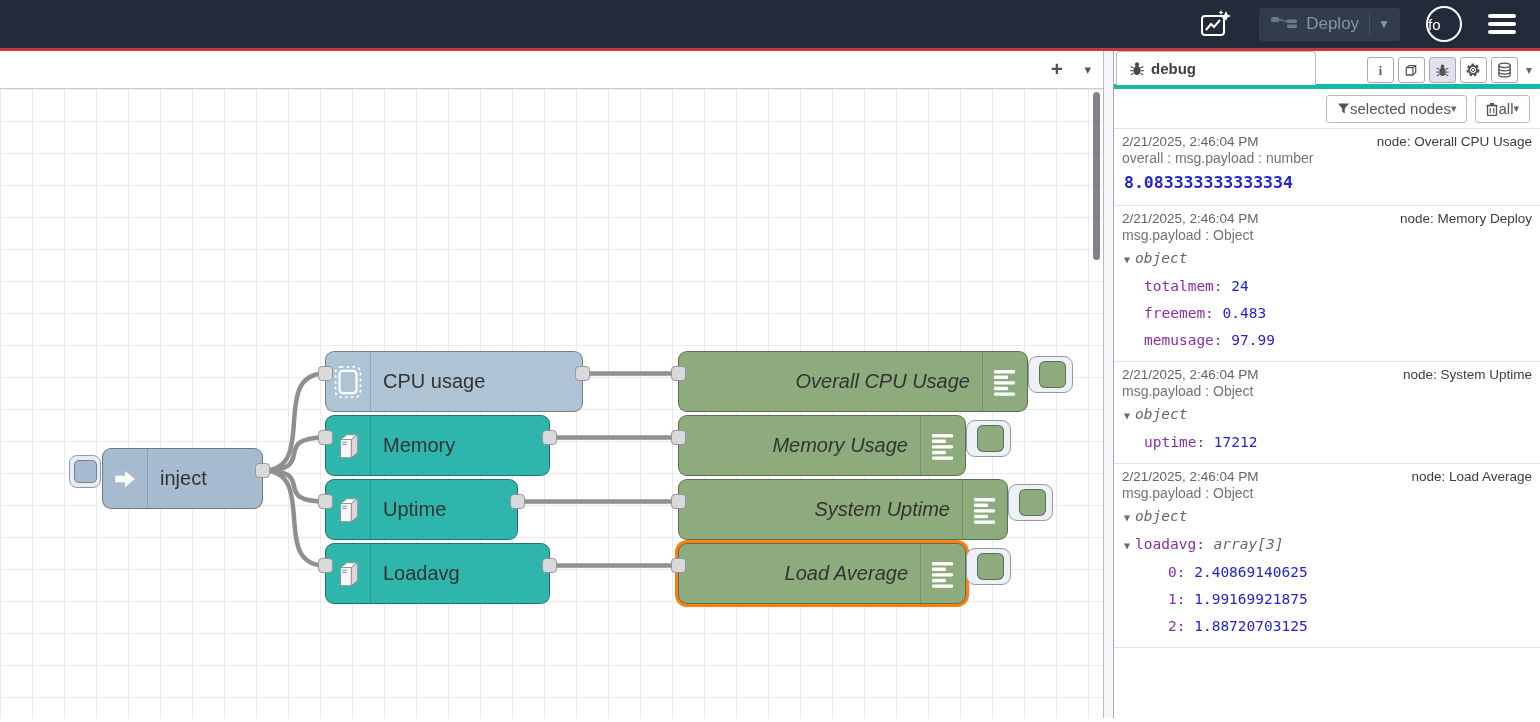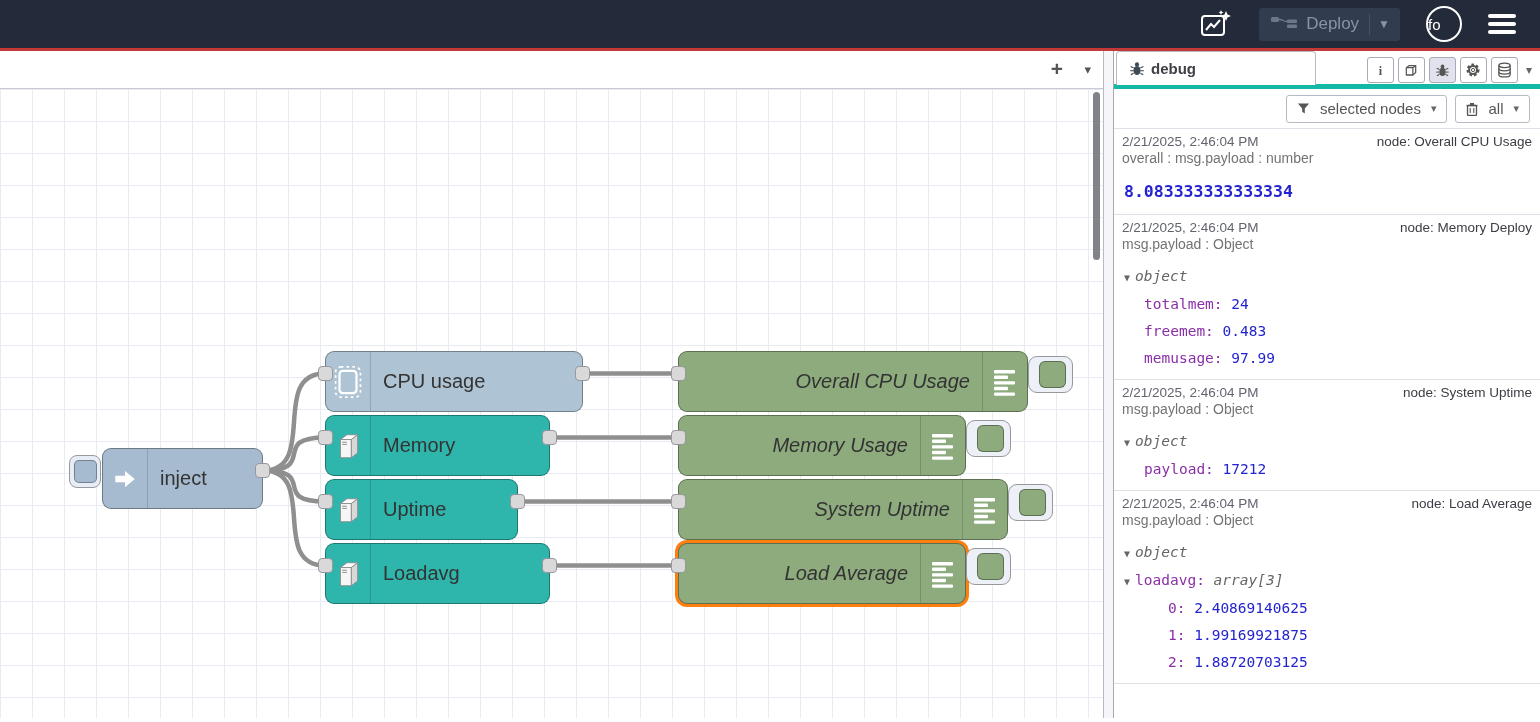--- a/index.html
+++ b/index.html
@@ -52,29 +52,29 @@
   
   .sb-tabbar { height:38px; background:#fff; border-bottom:5px solid #14b8a6; display:flex; align-items:flex-end; padding:0; position:relative; }
   .sb-tab { height:34px; width:200px; margin-left:2px; background:#fff; border:1px solid #b9b9c5; border-bottom:none; border-radius:4px 4px 0 0; display:flex; align-items:center; gap:6px; padding:0 12px; position:relative; top:1px; z-index:2; cursor:pointer; }
   .sb-tab-label { font-size:15px; font-weight:bold; color:#3f4047; }
   .sb-tools { position:absolute; right:8px; top:6px; display:flex; align-items:center; gap:4px; }
   .sb-toolbtn { width:27px; height:26px; border:1px solid #a9a9b8; border-radius:3px; background:#fff; display:flex; align-items:center; justify-content:center; cursor:pointer; }
   .sb-toolbtn.active { background:#e2e2ee; }
   .sb-toolcaret { color:#666; font-size:12px; margin-left:4px; cursor:pointer; }
 
   .sb-toolbar { height:40px; display:flex; align-items:center; justify-content:flex-end; gap:8px; padding:0 10px; border-bottom:1px solid #e0e0e8; }
-  .sb-btn { height:28px; border:1px solid #b9b9c5; border-radius:3px; background:#fff; display:flex; align-items:center; gap:10px; padding:0 10px; font-size:15px; color:#555; cursor:pointer; }
+  .sb-btn { height:28px; border:1px solid #b9b9c5; border-radius:3px; background:#fff; display:flex; align-items:center; gap:0; padding:0 10px; font-size:15px; color:#555; cursor:pointer; }
   .sb-btn .caret { font-size:11px; color:#666; }
 
   .messages { flex:1; overflow:hidden; }
   .debug-msg { padding:5px 8px 7px; border-bottom:1px solid #dfe0e8; }
   .msg-meta { display:flex; font-size:13.5px; color:#62646e; }
   .msg-meta .node { margin-left:auto; color:#3c3d44; }
   .msg-prop { font-size:14px; color:#737373; margin-top:1px; }
-  .msg-rows { font-family:"DejaVu Sans Mono", monospace; font-size:14.5px; color:#333; margin-top:11px; }
+  .msg-rows { font-family:"DejaVu Sans Mono", monospace; font-size:14.5px; color:#333; margin-top:2px; }
   .row { line-height:27px; white-space:nowrap; }
   .idt0 { padding-left:2px; } .idt1 { padding-left:22px; } .idt2 { padding-left:46px; }
   .caret-glyph { color:#666; font-size:10px; margin-right:5px; cursor:pointer; }
   .k { color:#8b2fa8; } .v { color:#2323cf; }
   .type-label { font-style:italic; color:#666; }
   .big-val { font-size:16.5px; font-weight:bold; line-height:30px; }
 </style>
 </head>
 <body>
 
@@ -377,21 +377,21 @@
           </div>
         </div>
         <div class="debug-msg">
           <div class="msg-meta">
       <span class="ts">2/21/2025, 2:46:04 PM</span>
       <span class="node">node: System Uptime</span>
           </div>
     <div class="msg-prop">msg.payload : Object</div>
     <div class="msg-rows">
             <div class="row idt0"><span class="caret-glyph">▼</span><span class="type-label">object</span></div>
-            <div class="row idt1"><span class="k">payload:</span> <span class="v ">17212</span></div>
+            <div class="row idt1"><span class="k">uptime:</span> <span class="v ">17212</span></div>
           </div>
         </div>
         <div class="debug-msg">
           <div class="msg-meta">
       <span class="ts">2/21/2025, 2:46:04 PM</span>
       <span class="node">node: Load Average</span>
           </div>
     <div class="msg-prop">msg.payload : Object</div>
     <div class="msg-rows">
             <div class="row idt0"><span class="caret-glyph">▼</span><span class="type-label">object</span></div>

